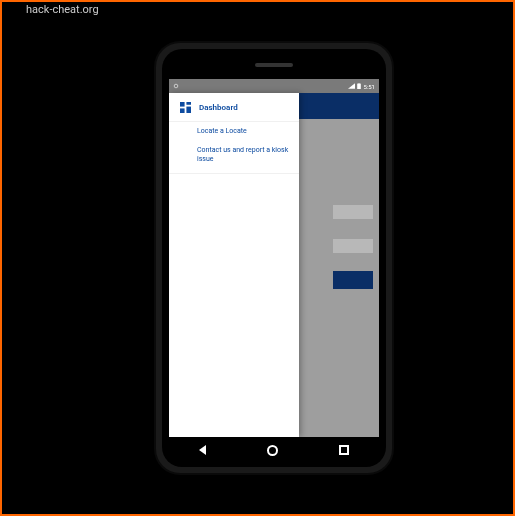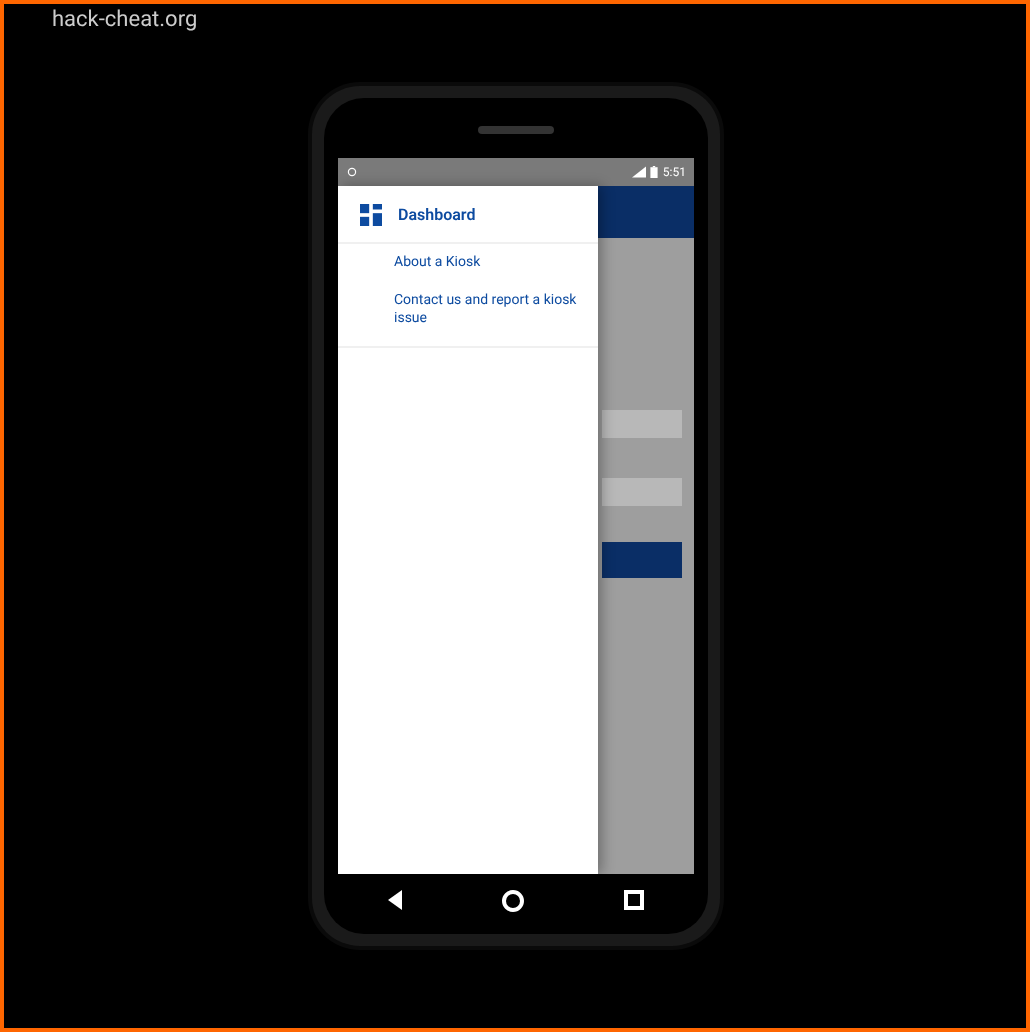--- a/index.html
+++ b/index.html
@@ -24,21 +24,21 @@
       left: 6px;
       color: #ccc;
       font-size: 11px;
       z-index: 99;
       padding-left: 20px;
     }
     .phone {
       position: absolute;
       left: 156px;
       top: 43px;
-      width: 204px;
+      width: 236px;
       height: 430px;
       background: #1a1a1a;
       border-radius: 24px;
       padding: 6px;
       box-shadow: 0 0 0 2px #0a0a0a;
     }
     .phone-inner {
       width: 100%;
       height: 100%;
       background: #000;
@@ -195,21 +195,21 @@
                 <rect x="0" y="7" width="5" height="5" fill="#0d4ba0"></rect>
               </svg>
           </span>
           <span class="label">Dashboard</span>
         </div>
 
 
 
 
         <div class="sub-group">
-          <div class="sub-item">About a Kiosk</div>
+          <div class="sub-item">Locate a Locate</div>
           <div class="sub-item">Contact us and report a kiosk issue</div>
         </div>
 
 
       </div>
 
     </div>
     <div class="nav-buttons">
       <div class="tri"></div>
       <div class="circ"></div>

